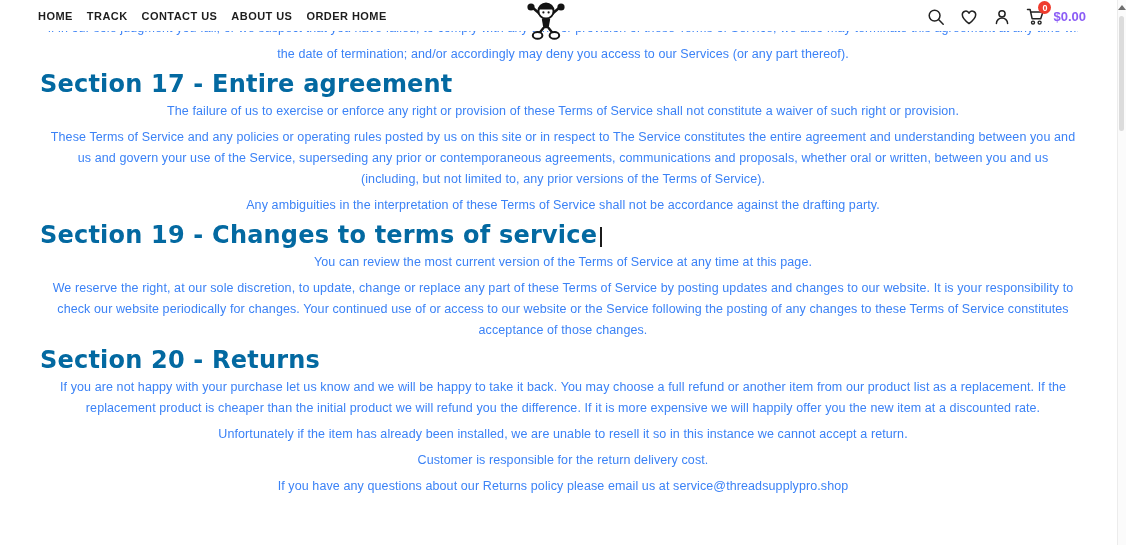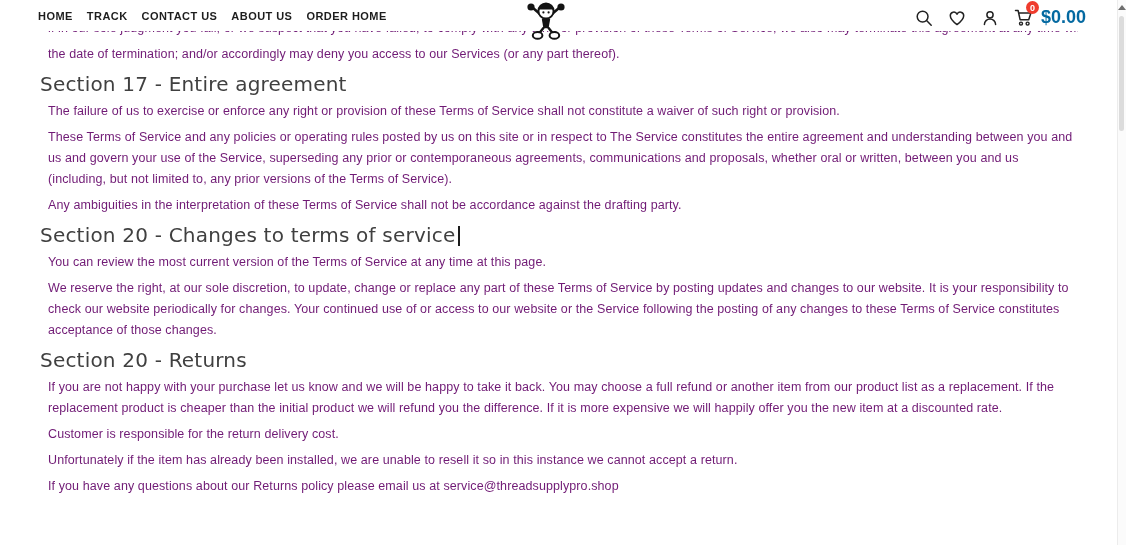--- a/index.html
+++ b/index.html
@@ -24,36 +24,36 @@
     position:absolute; right:40px; top:7px; display:flex; align-items:center;
     gap:15px; z-index:30;
   }
   .hdr-icons .ic { display:block; cursor:pointer; }
   .cart-wrap { position:relative; display:flex; align-items:center; gap:7px; cursor:pointer; }
   .badge {
     position:absolute; top:-6px; left:12px; min-width:13px; height:13px; padding:0 2px;
     border-radius:8px; color:#fff; font-size:9px; font-weight:700;
     display:flex; align-items:center; justify-content:center; box-sizing:border-box;
   }
-  .total { font-size:18px; font-weight:700; color:#0369a1; }
+  .total { font-size:13px; font-weight:700; color:#8b5cf6; }
 
   
   .content {
     position:absolute; top:0; left:0; right:8px; bottom:0;
     padding:18px 40px 0 40px; box-sizing:border-box; z-index:10;
   }
   p.body {
-    font-size:12.5px; line-height:21px; color:#701a75;
-    margin:0 0 5px 8px; letter-spacing:.1px;
+    font-size:12.5px; line-height:21px; color:#3b82f6;
+    margin:0 0 5px 8px; letter-spacing:.1px;text-align:center;
   }
   .clip-line { white-space:nowrap; overflow:hidden; }
   h2.sec {
     font-family:"DejaVu Sans","Liberation Sans",sans-serif;
-    font-size:20px; line-height:28px; font-weight:400;
-    color:#404040; margin:4px 0 3px 0; letter-spacing:.2px;
+    font-size:24px; line-height:28px; font-weight:700;
+    color:#0369a1; margin:4px 0 3px 0; letter-spacing:.2px;
   }
   .cursor {
     display:inline-block; width:2px; height:20px; background:#1b1b1b;
     vertical-align:-4px; margin-left:3px;
   }
 
   
   .scrollbar {
     position:absolute; right:0; top:0; bottom:0; width:8px;
     background:#fbfbfb; border-left:1px solid #ececec; z-index:40; cursor:default;
@@ -78,28 +78,28 @@
 
     <p class="body clip-line">if in our sole judgment you fail, or we suspect that you have failed, to comply with any term or provision of these Terms of Service, we also may terminate this agreement at any time without notice and you will remain liable for all amounts due up to and including</p>
     <p class="body">the date of termination; and/or accordingly may deny you access to our Services (or any part thereof).</p>
 
     <h2 class="sec">Section 17 - Entire agreement</h2>
     <p class="body">The failure of us to exercise or enforce any right or provision of these Terms of Service shall not constitute a waiver of such right or provision.</p>
     <p class="body">These Terms of Service and any policies or operating rules posted by us on this site or in respect to The Service constitutes the entire agreement and understanding between you and us and govern your use of the Service, superseding any prior or contemporaneous agreements, communications and proposals, whether oral or written, between you and us (including, but not limited to, any prior versions of the Terms of Service).</p>
     <p class="body">Any ambiguities in the interpretation of these Terms of Service shall not be accordance against the drafting party.</p>
 
 
-    <h2 class="sec"><span>Section 20 - Changes to terms of service</span><span class="cursor"></span></h2>
+    <h2 class="sec"><span>Section 19 - Changes to terms of service</span><span class="cursor"></span></h2>
     <p class="body">You can review the most current version of the Terms of Service at any time at this page.</p>
     <p class="body">We reserve the right, at our sole discretion, to update, change or replace any part of these Terms of Service by posting updates and changes to our website. It is your responsibility to check our website periodically for changes. Your continued use of or access to our website or the Service following the posting of any changes to these Terms of Service constitutes acceptance of those changes.</p>
 
     <h2 class="sec">Section 20 - Returns</h2>
     <p class="body">If you are not happy with your purchase let us know and we will be happy to take it back. You may choose a full refund or another item from our product list as a replacement. If the replacement product is cheaper than the initial product we will refund you the difference. If it is more expensive we will happily offer you the new item at a discounted rate.</p>
+    <p class="body">Unfortunately if the item has already been installed, we are unable to resell it so in this instance we cannot accept a return.</p>
     <p class="body">Customer is responsible for the return delivery cost.</p>
-    <p class="body">Unfortunately if the item has already been installed, we are unable to resell it so in this instance we cannot accept a return.</p>
     <p class="body">If you have any questions about our Returns policy please email us at service@threadsupplypro.shop</p>
 
   </div>
 
   <div class="header">
     <nav class="nav">
       <a href="#">HOME</a>
       <a href="#">TRACK</a>
       <a href="#">CONTACT US</a>
       <a href="#">ABOUT US</a>

